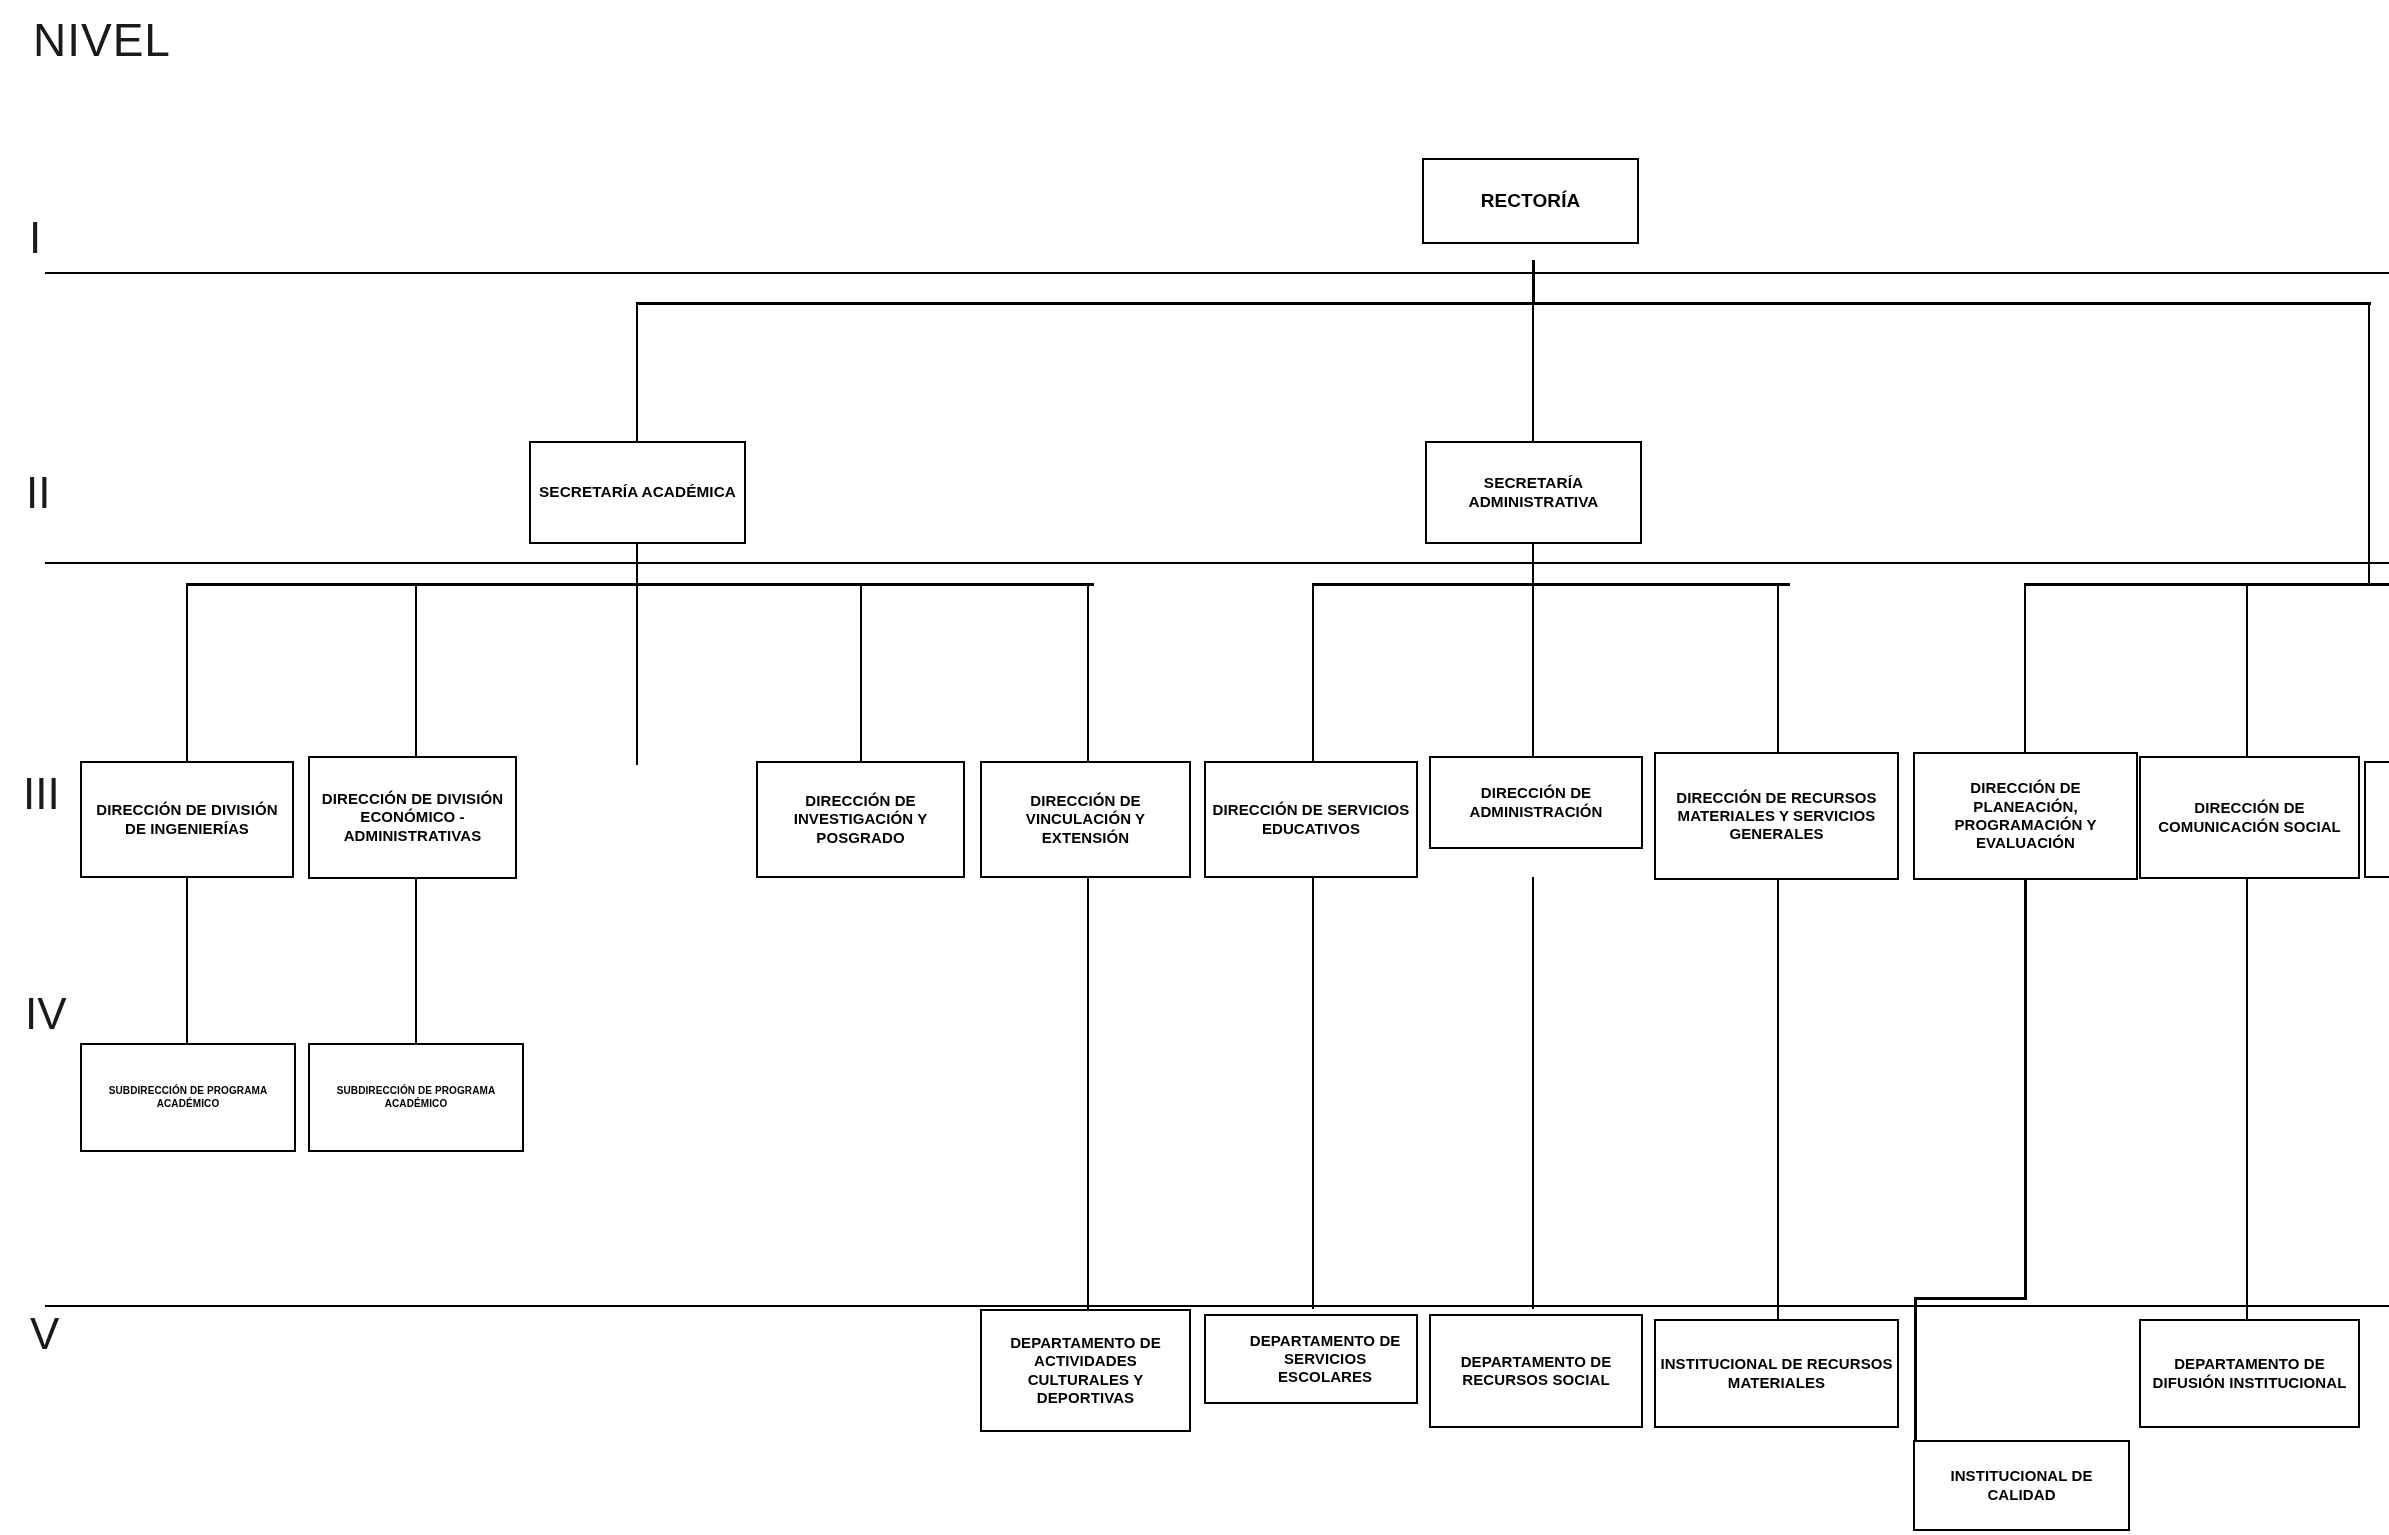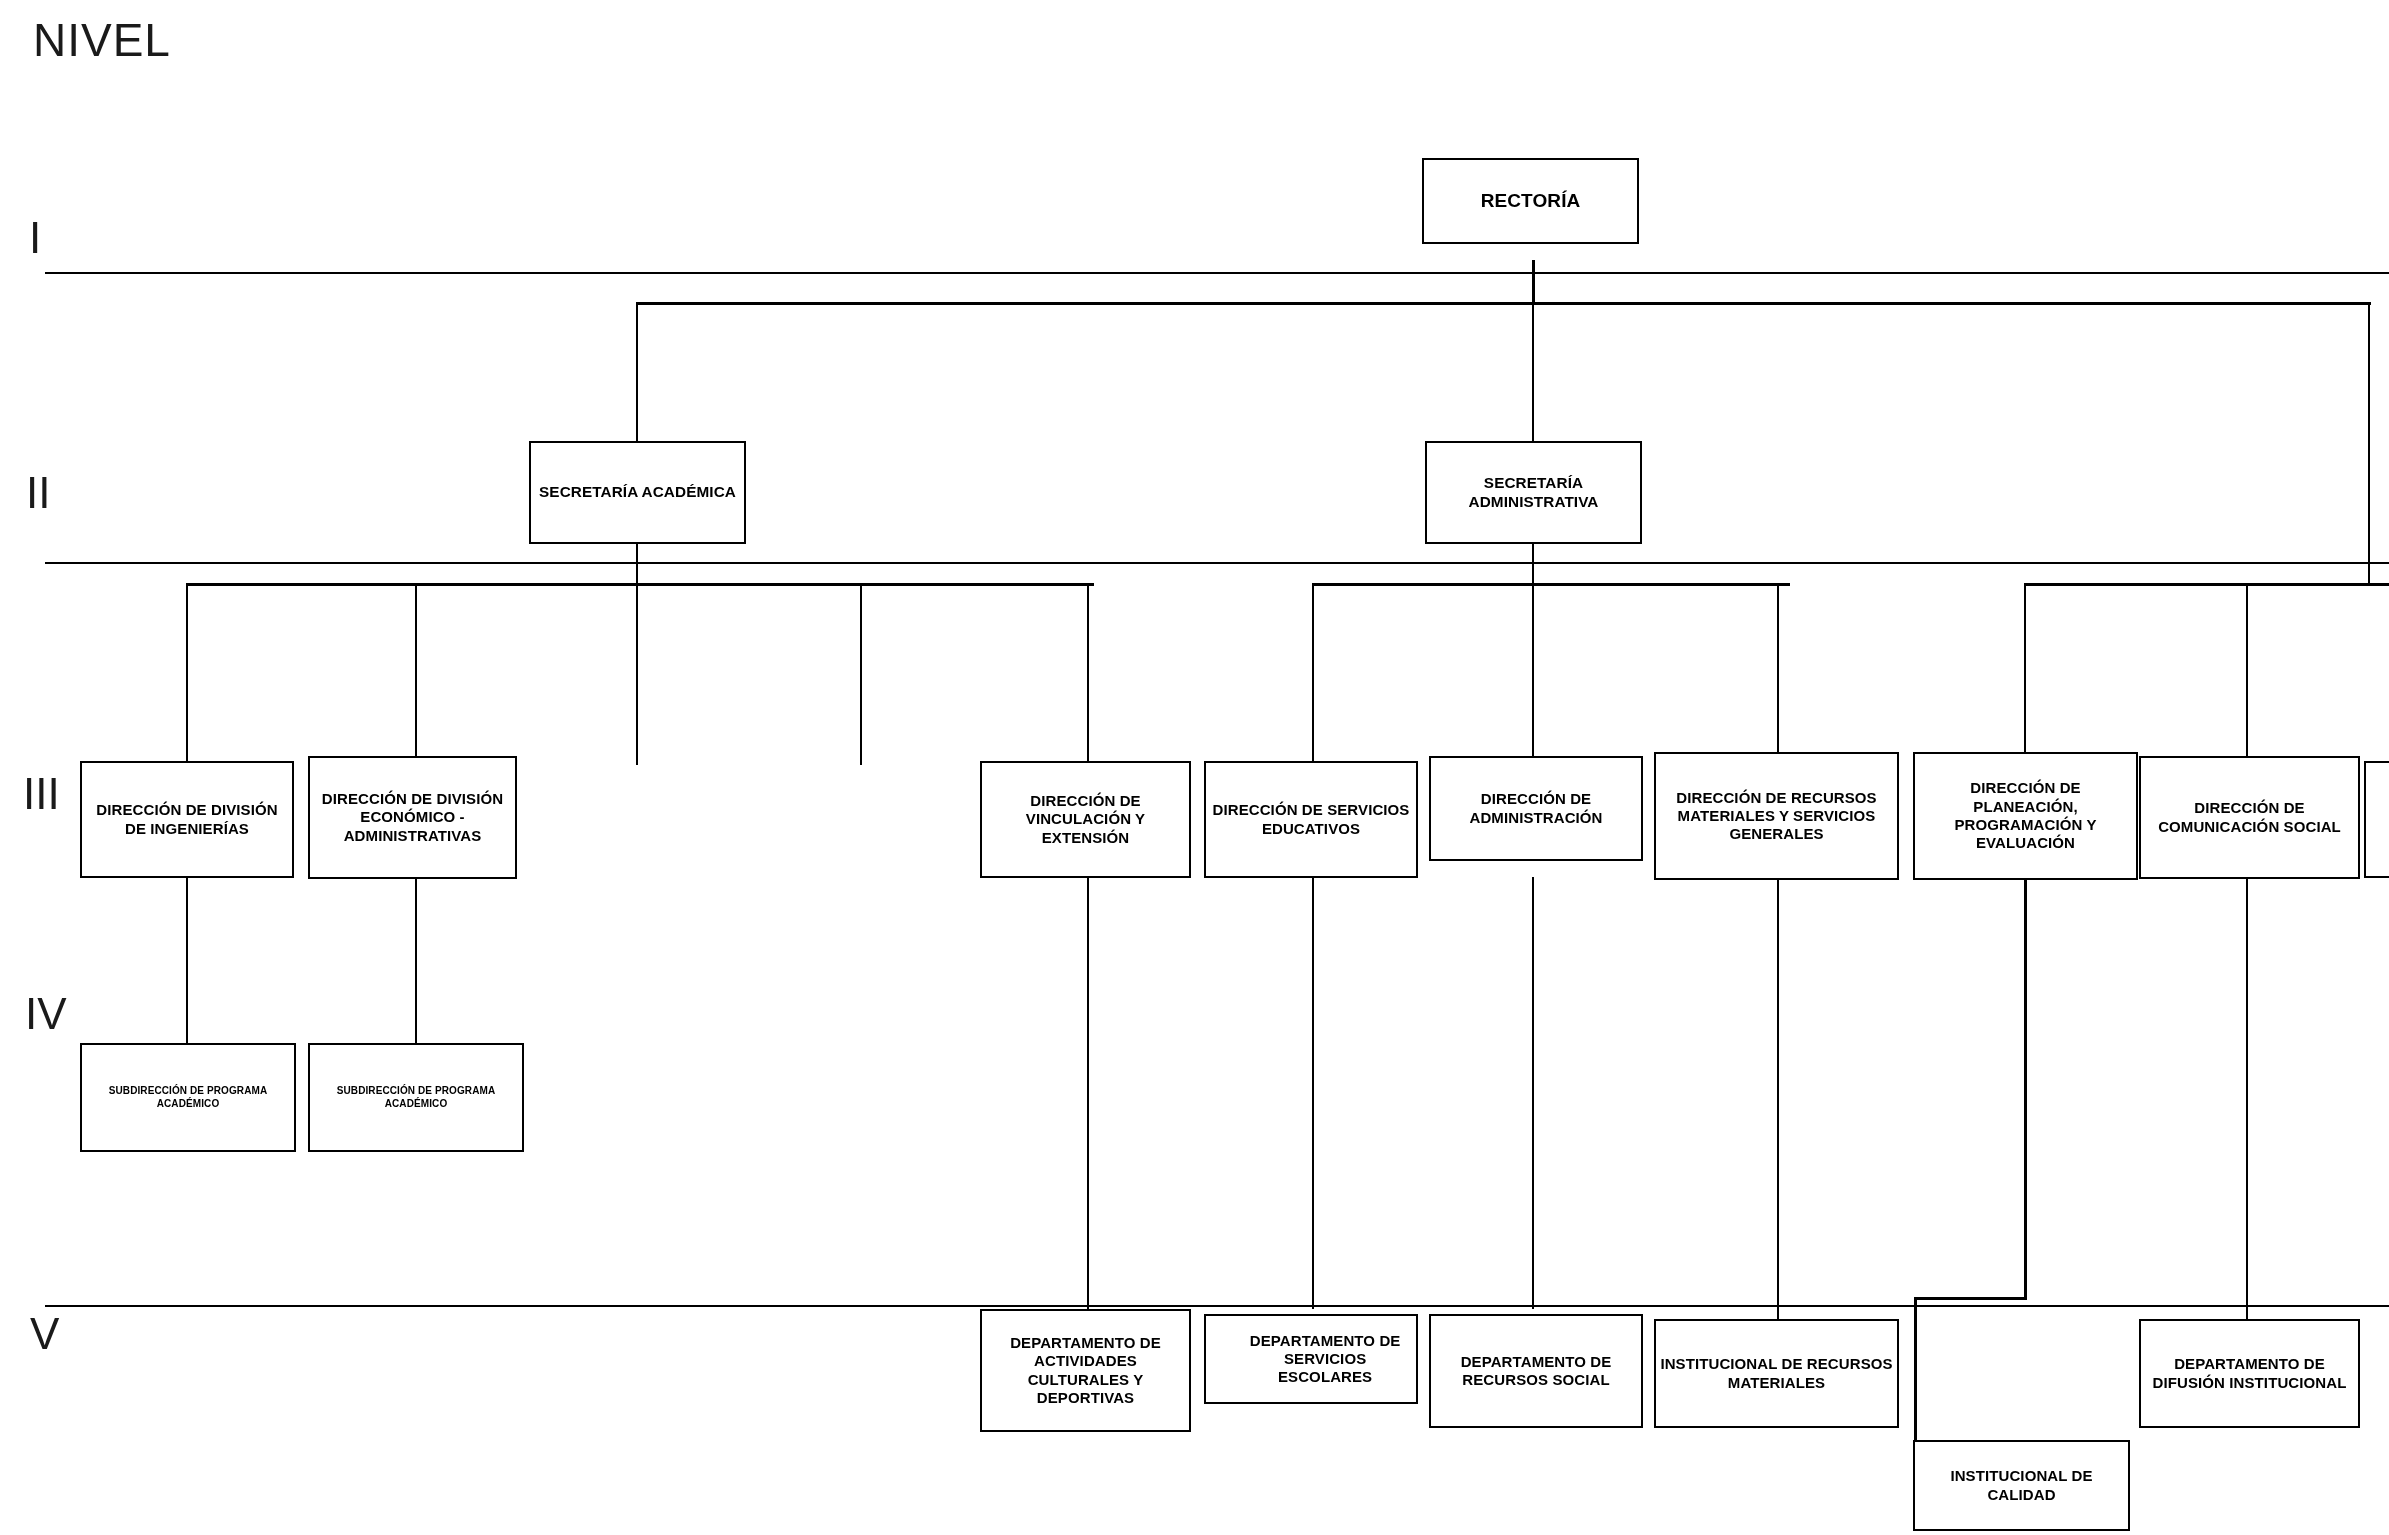--- a/index.html
+++ b/index.html
@@ -161,30 +161,33 @@
 
   <div class="box dir" style="left:80px; top:761px; width:214px; height:117px;">
     <span class="label">DIRECCIÓN DE DIVISIÓN DE INGENIERÍAS</span>
   </div>
 
   <div class="box dir" style="left:308px; top:756px; width:209px; height:123px;">
     <span class="label">DIRECCIÓN DE DIVISIÓN ECONÓMICO - ADMINISTRATIVAS</span>
   </div>
 
 
+  <div class="box dir" style="left:756px; top:761px; width:209px; height:117px;">
+    <span class="label">DIRECCIÓN DE INVESTIGACIÓN Y POSGRADO</span>
+  </div>
 
   <div class="box dir" style="left:980px; top:761px; width:211px; height:117px;">
     <span class="label">DIRECCIÓN DE VINCULACIÓN Y EXTENSIÓN</span>
   </div>
 
   <div class="box dir" style="left:1204px; top:761px; width:214px; height:117px;">
     <span class="label">DIRECCIÓN DE SERVICIOS EDUCATIVOS</span>
   </div>
 
-  <div class="box dir" style="left:1429px; top:756px; width:214px; height:105px;">
+  <div class="box dir" style="left:1429px; top:756px; width:214px; height:93px;">
     <span class="label">DIRECCIÓN DE ADMINISTRACIÓN</span>
   </div>
 
   <div class="box dir" style="left:1654px; top:752px; width:245px; height:128px;">
     <span class="label">DIRECCIÓN DE RECURSOS MATERIALES Y SERVICIOS GENERALES</span>
   </div>
 
   <div class="box dir" style="left:1913px; top:752px; width:225px; height:128px;">
     <span class="label">DIRECCIÓN DE PLANEACIÓN, PROGRAMACIÓN Y EVALUACIÓN</span>
   </div>

